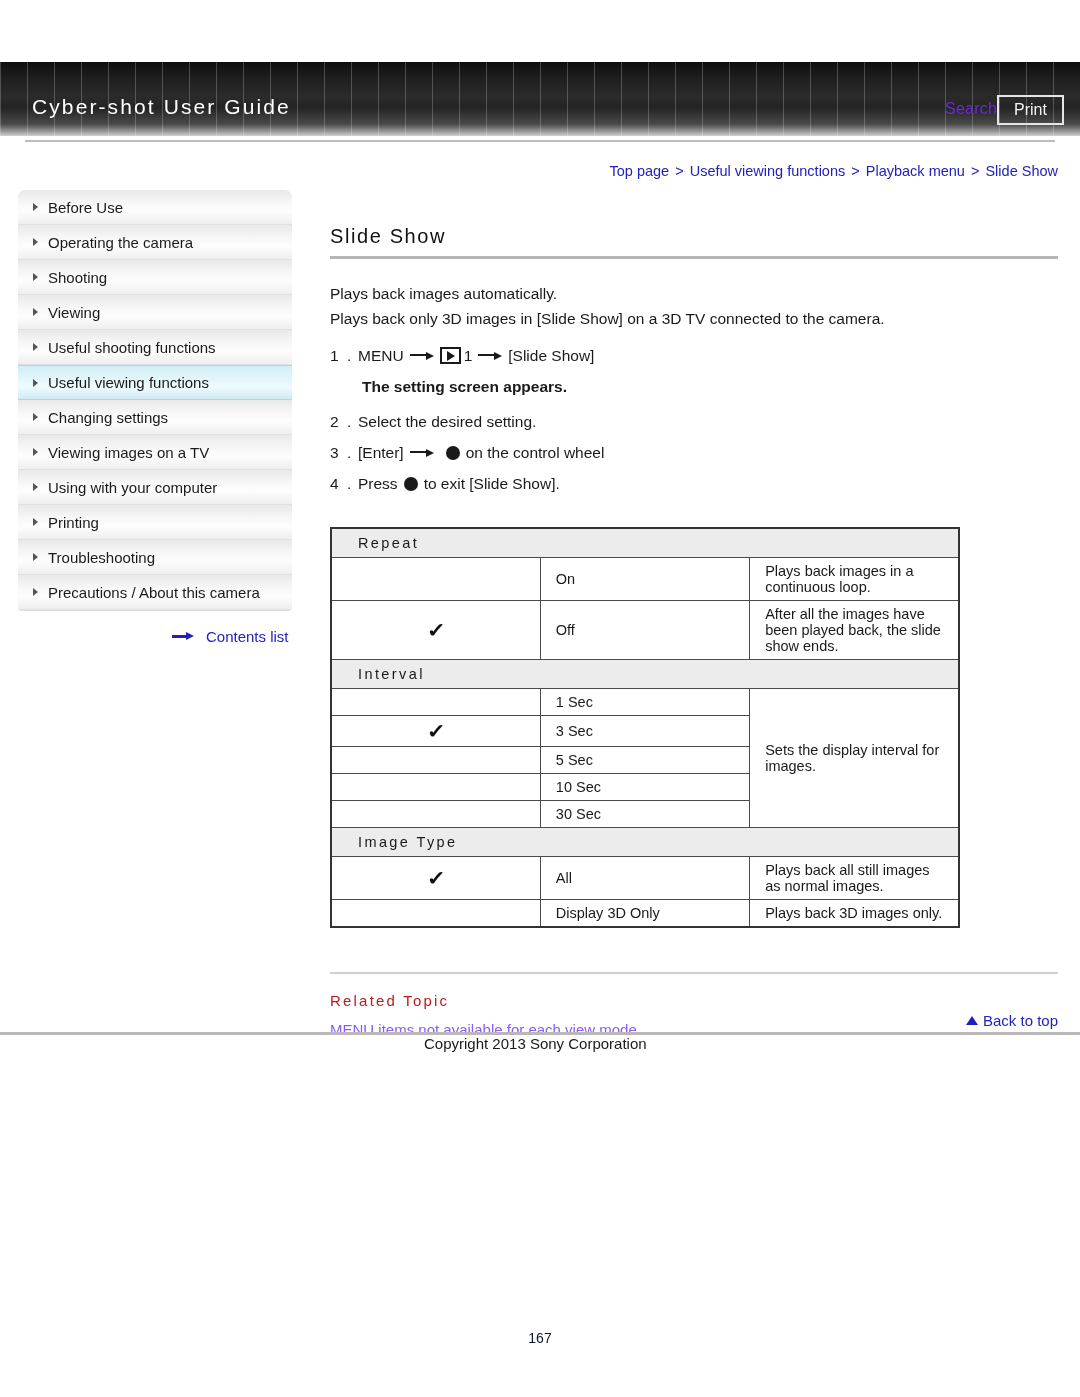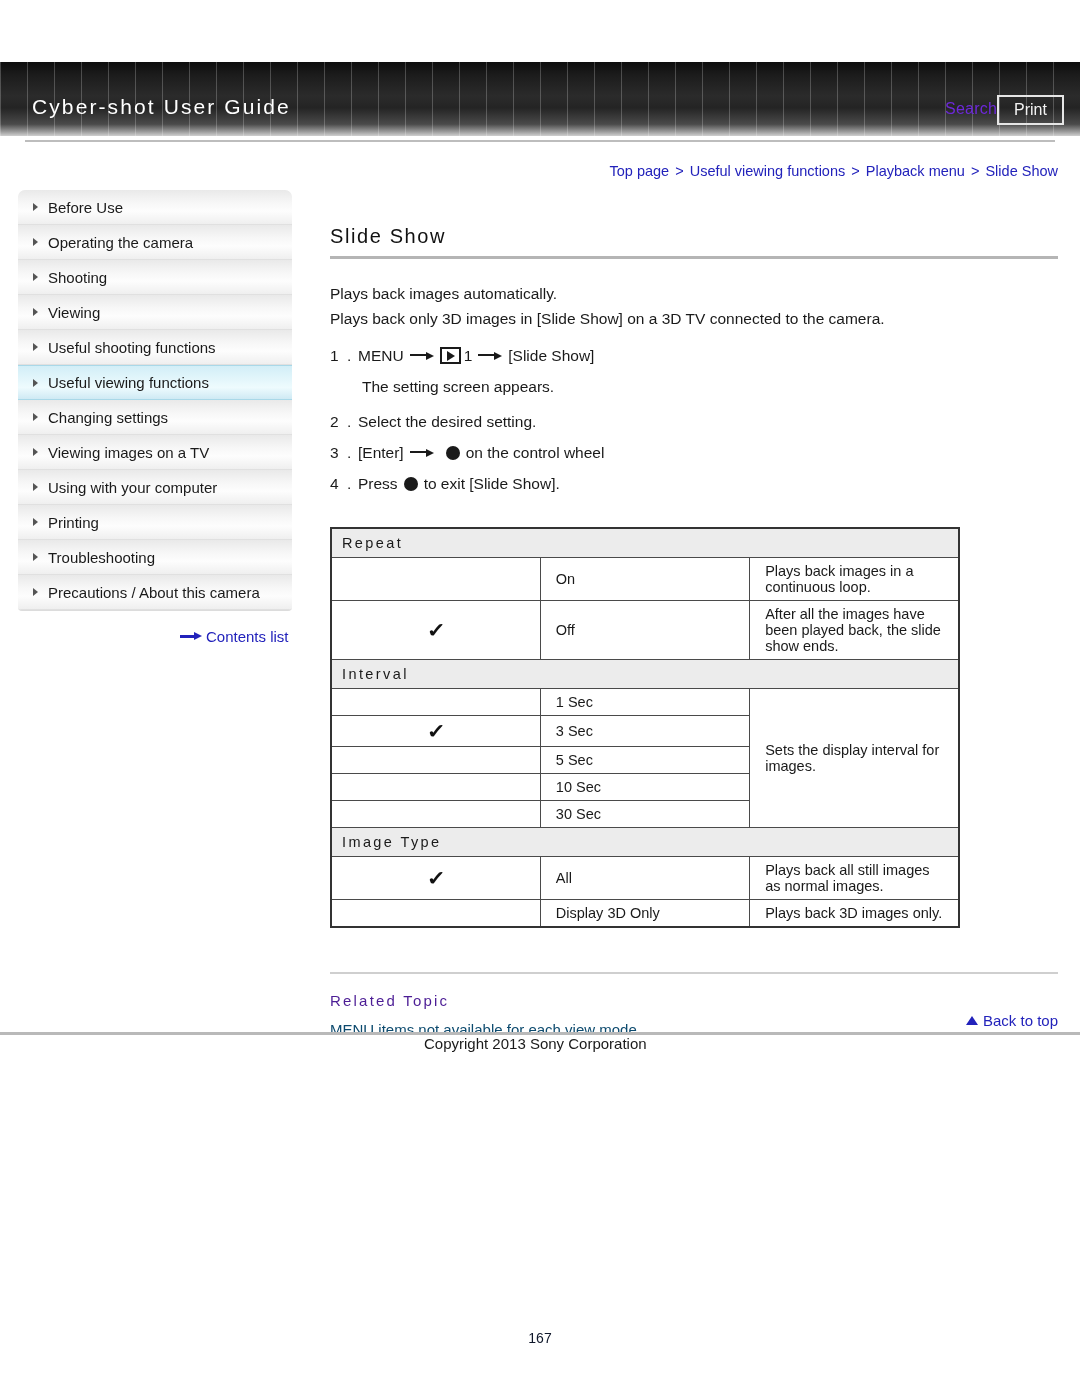--- a/index.html
+++ b/index.html
@@ -111,27 +111,28 @@
   .nav-arrow {
     width: 0; height: 0;
     border-left: 5px solid #555;
     border-top: 4px solid transparent;
     border-bottom: 4px solid transparent;
     margin-right: 10px;
     flex: 0 0 auto;
   }
   .contents-list {
     position: absolute;
-    left: 180px; top: 628px;
+    left: 172px; top: 628px;
     font-size: 15px;
     color: #2222bb;
     cursor: pointer;
     display: flex;
     align-items: center;
     white-space: nowrap;
+    gap: 8px;
   }
   .arrow-right {
     display: inline-block;
     width: 22px; height: 9px;
     position: relative;
     margin-right: 4px;
   }
   .arrow-right::before {
     content: "";
     position: absolute;
@@ -185,20 +186,21 @@
   .step-num {
     width: 28px;
     flex: 0 0 auto;
     letter-spacing: 2px;
   }
   .step-body { display: flex; align-items: center; flex-wrap: wrap; }
   .substep {
     font-size: 15.5px;
     line-height: 27px;
     margin: 0 0 8px 32px;
+    font-weight: bold;
   }
   .arr {
     display: inline-block;
     width: 24px; height: 9px;
     position: relative;
     margin: 0 6px;
   }
   .arr::before {
     content: "";
     position: absolute;
@@ -253,21 +255,21 @@
     border: 1px solid #4a4a4a;
     font-size: 14.5px;
     color: #1a1a1a;
     padding: 5px 15px;
     vertical-align: middle;
     background: #ffffff;
   }
   .spec-table td.sec-head {
     background: #ececec;
     letter-spacing: 2.4px;
-    padding: 6px 10px;
+    padding: 6px 26px;
     font-size: 14.5px;
     border-left: 2px solid #333;
     border-right: 2px solid #333;
   }
   .col-check { width: 34px; text-align: center; padding: 2px 0 2px 0; }
   .col-opt   { width: 124px; }
   .check-mark {
     display: inline-block;
     font-size: 20px;
     line-height: 20px;
@@ -279,26 +281,26 @@
   
   .rt-rule {
     margin-top: 44px;
     width: 728px; height: 2px;
     background: #cfcfcf;
   }
   .rt-head {
     margin-top: 18px;
     font-size: 15px;
     letter-spacing: 2.2px;
-    color: #4c1d95;
+    color: #b91c1c;
   }
   .rt-link {
     margin-top: 12px;
     font-size: 15px;
-    color: #0c4a6e;
+    color: #8b5cf6;
     cursor: pointer;
   }
 
   
   .back-to-top {
     position: absolute;
     right: 22px; top: 1012px;
     font-size: 15px;
     color: #2222bb;
     cursor: pointer;

